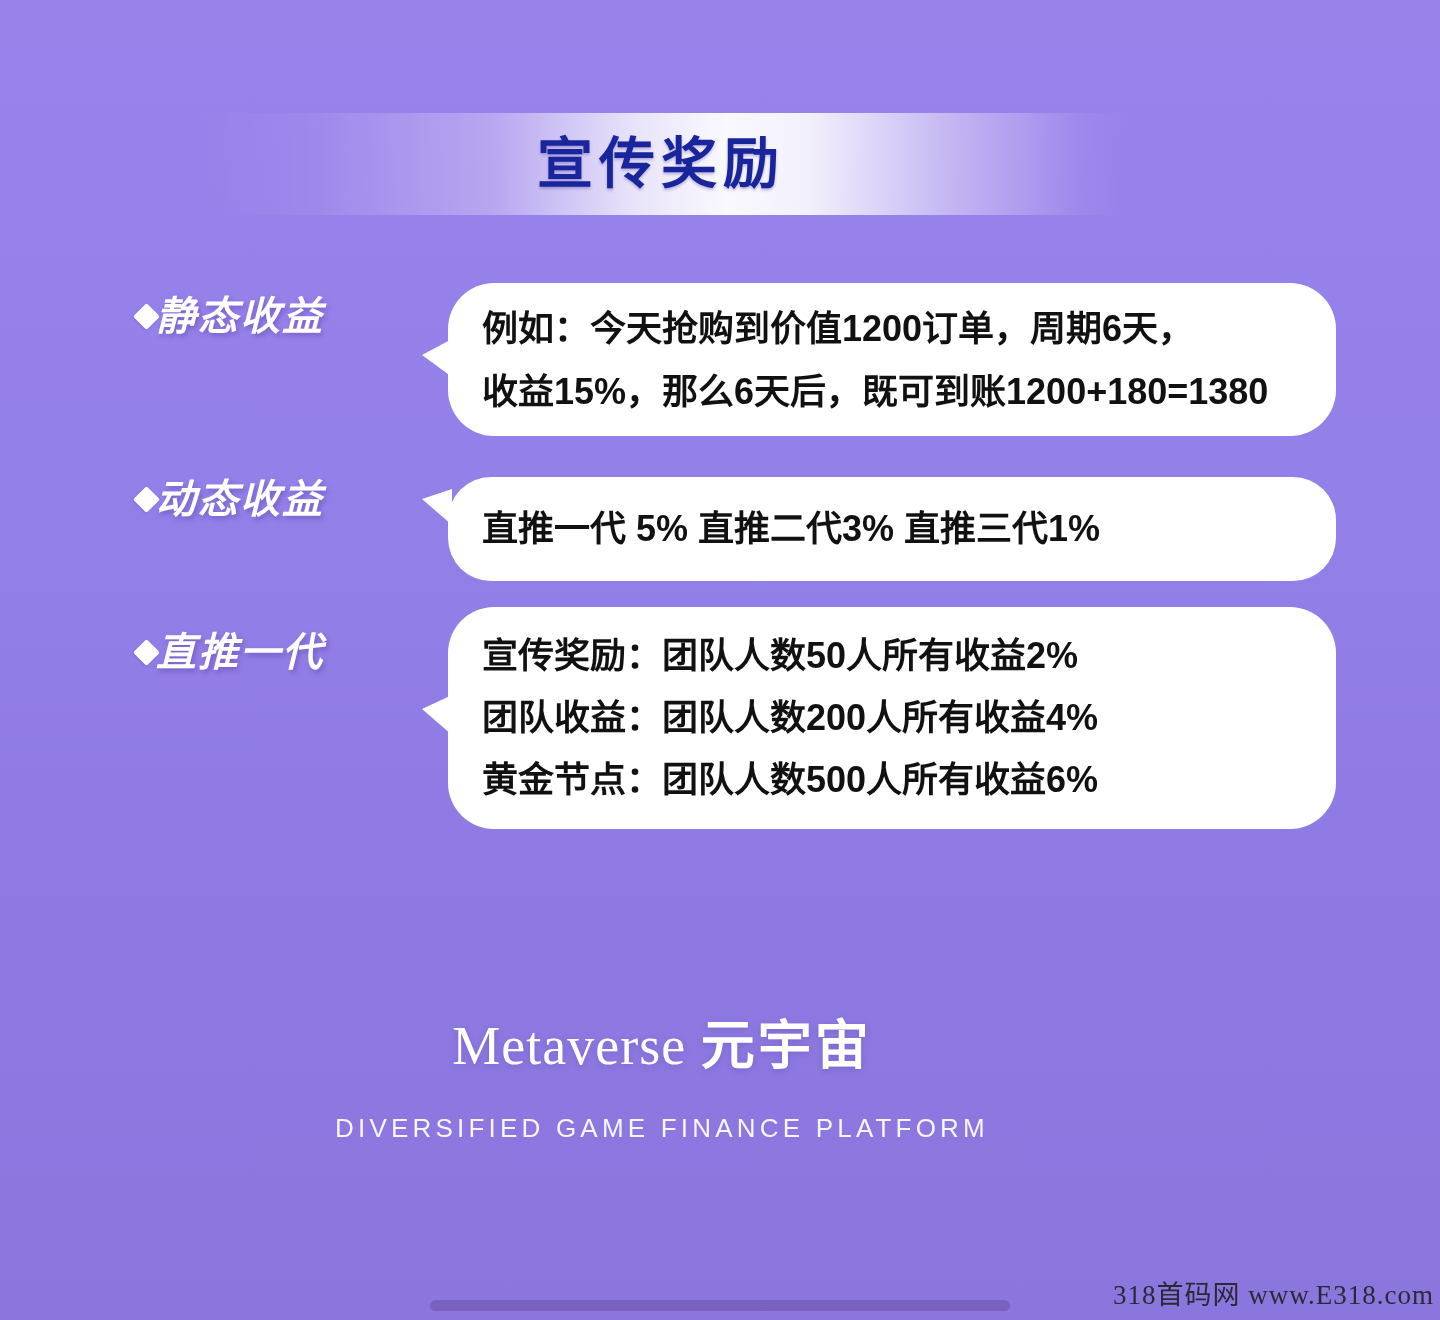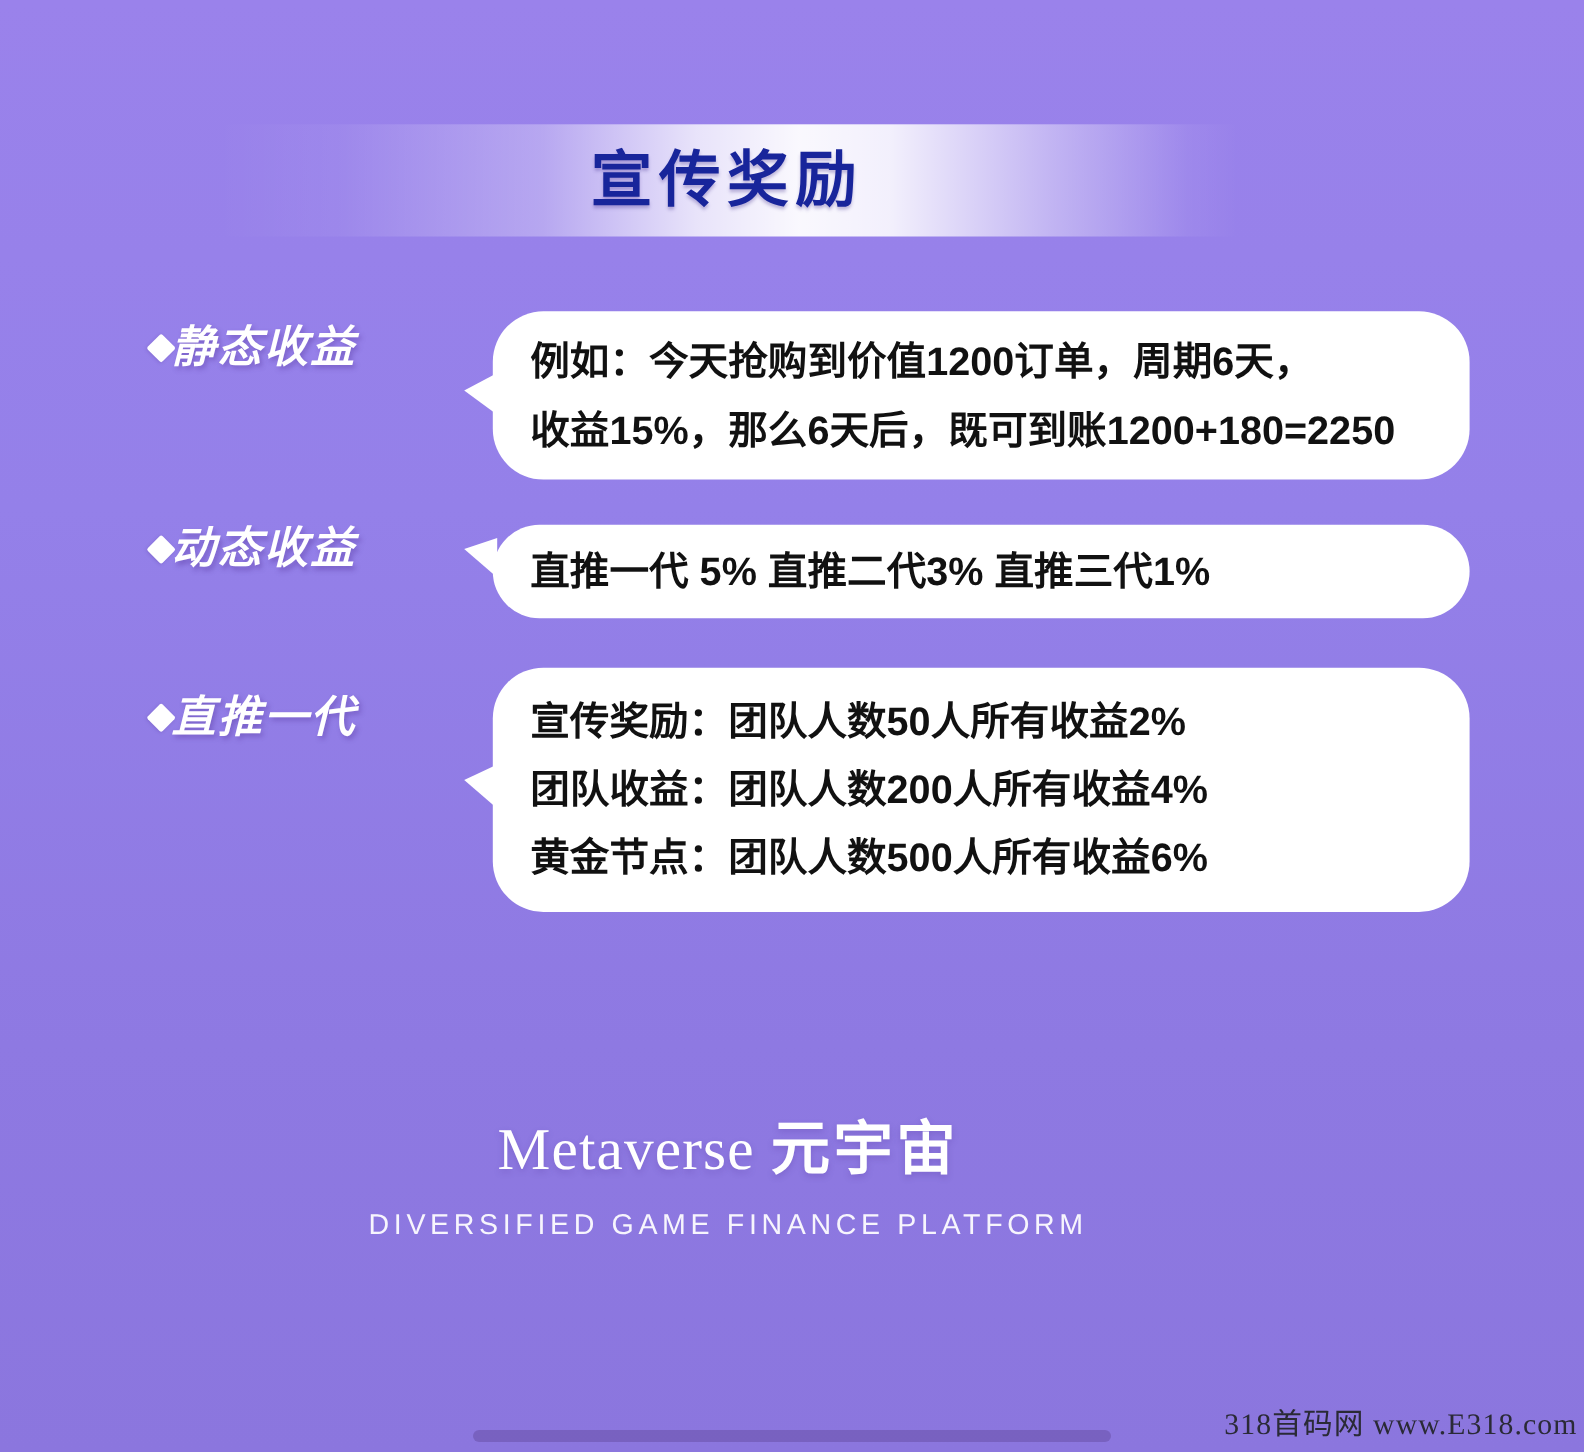--- a/index.html
+++ b/index.html
@@ -116,21 +116,21 @@
   .bubble-1::after {
     top: 56px;
     border-width: 16px 30px 22px 0;
     border-color: transparent #FFFFFF transparent transparent;
   }
 
   .bubble-2 {
     left: 448px;
     top: 477px;
     width: 888px;
-    height: 85px;
+    height: 104px;
     border-radius: 43px;
   }
   .bubble-2::after {
     top: 12px;
     border-width: 10px 30px 26px 0;
     border-color: transparent #FFFFFF transparent transparent;
   }
 
   .bubble-3 {
     left: 448px;
@@ -172,21 +172,21 @@
     letter-spacing: 1px;
     line-height: 1.25;
     text-shadow: 0 2px 6px rgba(80,50,150,0.25);
   }
   .brand-main .cjk {
     font-family: "Liberation Sans", "DejaVu Sans", sans-serif;
     font-weight: 700;
     letter-spacing: 3px;
   }
   .brand-sub {
-    margin-top: 18px;
+    margin-top: 32px;
     font-family: "Liberation Sans", "DejaVu Sans", sans-serif;
     font-size: 26px;
     font-weight: 400;
     color: rgba(255,255,255,0.93);
     letter-spacing: 4.2px;
     line-height: 1.2;
   }
 
   
   .watermark {
@@ -220,21 +220,21 @@
   <div class="title-banner">
     <div class="title-text">宣传奖励</div>
   </div>
 
   <div class="label label-static">
     <span class="diamond"></span>
     <span class="label-text">静态收益</span>
   </div>
   <div class="bubble bubble-1">
     <div class="bubble-line">例如：今天抢购到价值1200订单，周期6天，</div>
-    <div class="bubble-line">收益15%，那么6天后，既可到账1200+180=2250</div>
+    <div class="bubble-line">收益15%，那么6天后，既可到账1200+180=1380</div>
   </div>
 
   <div class="label label-dynamic">
     <span class="diamond"></span>
     <span class="label-text">动态收益</span>
   </div>
   <div class="bubble bubble-2">
     <div class="bubble-line">直推一代 5% 直推二代3% 直推三代1%</div>
   </div>
 

